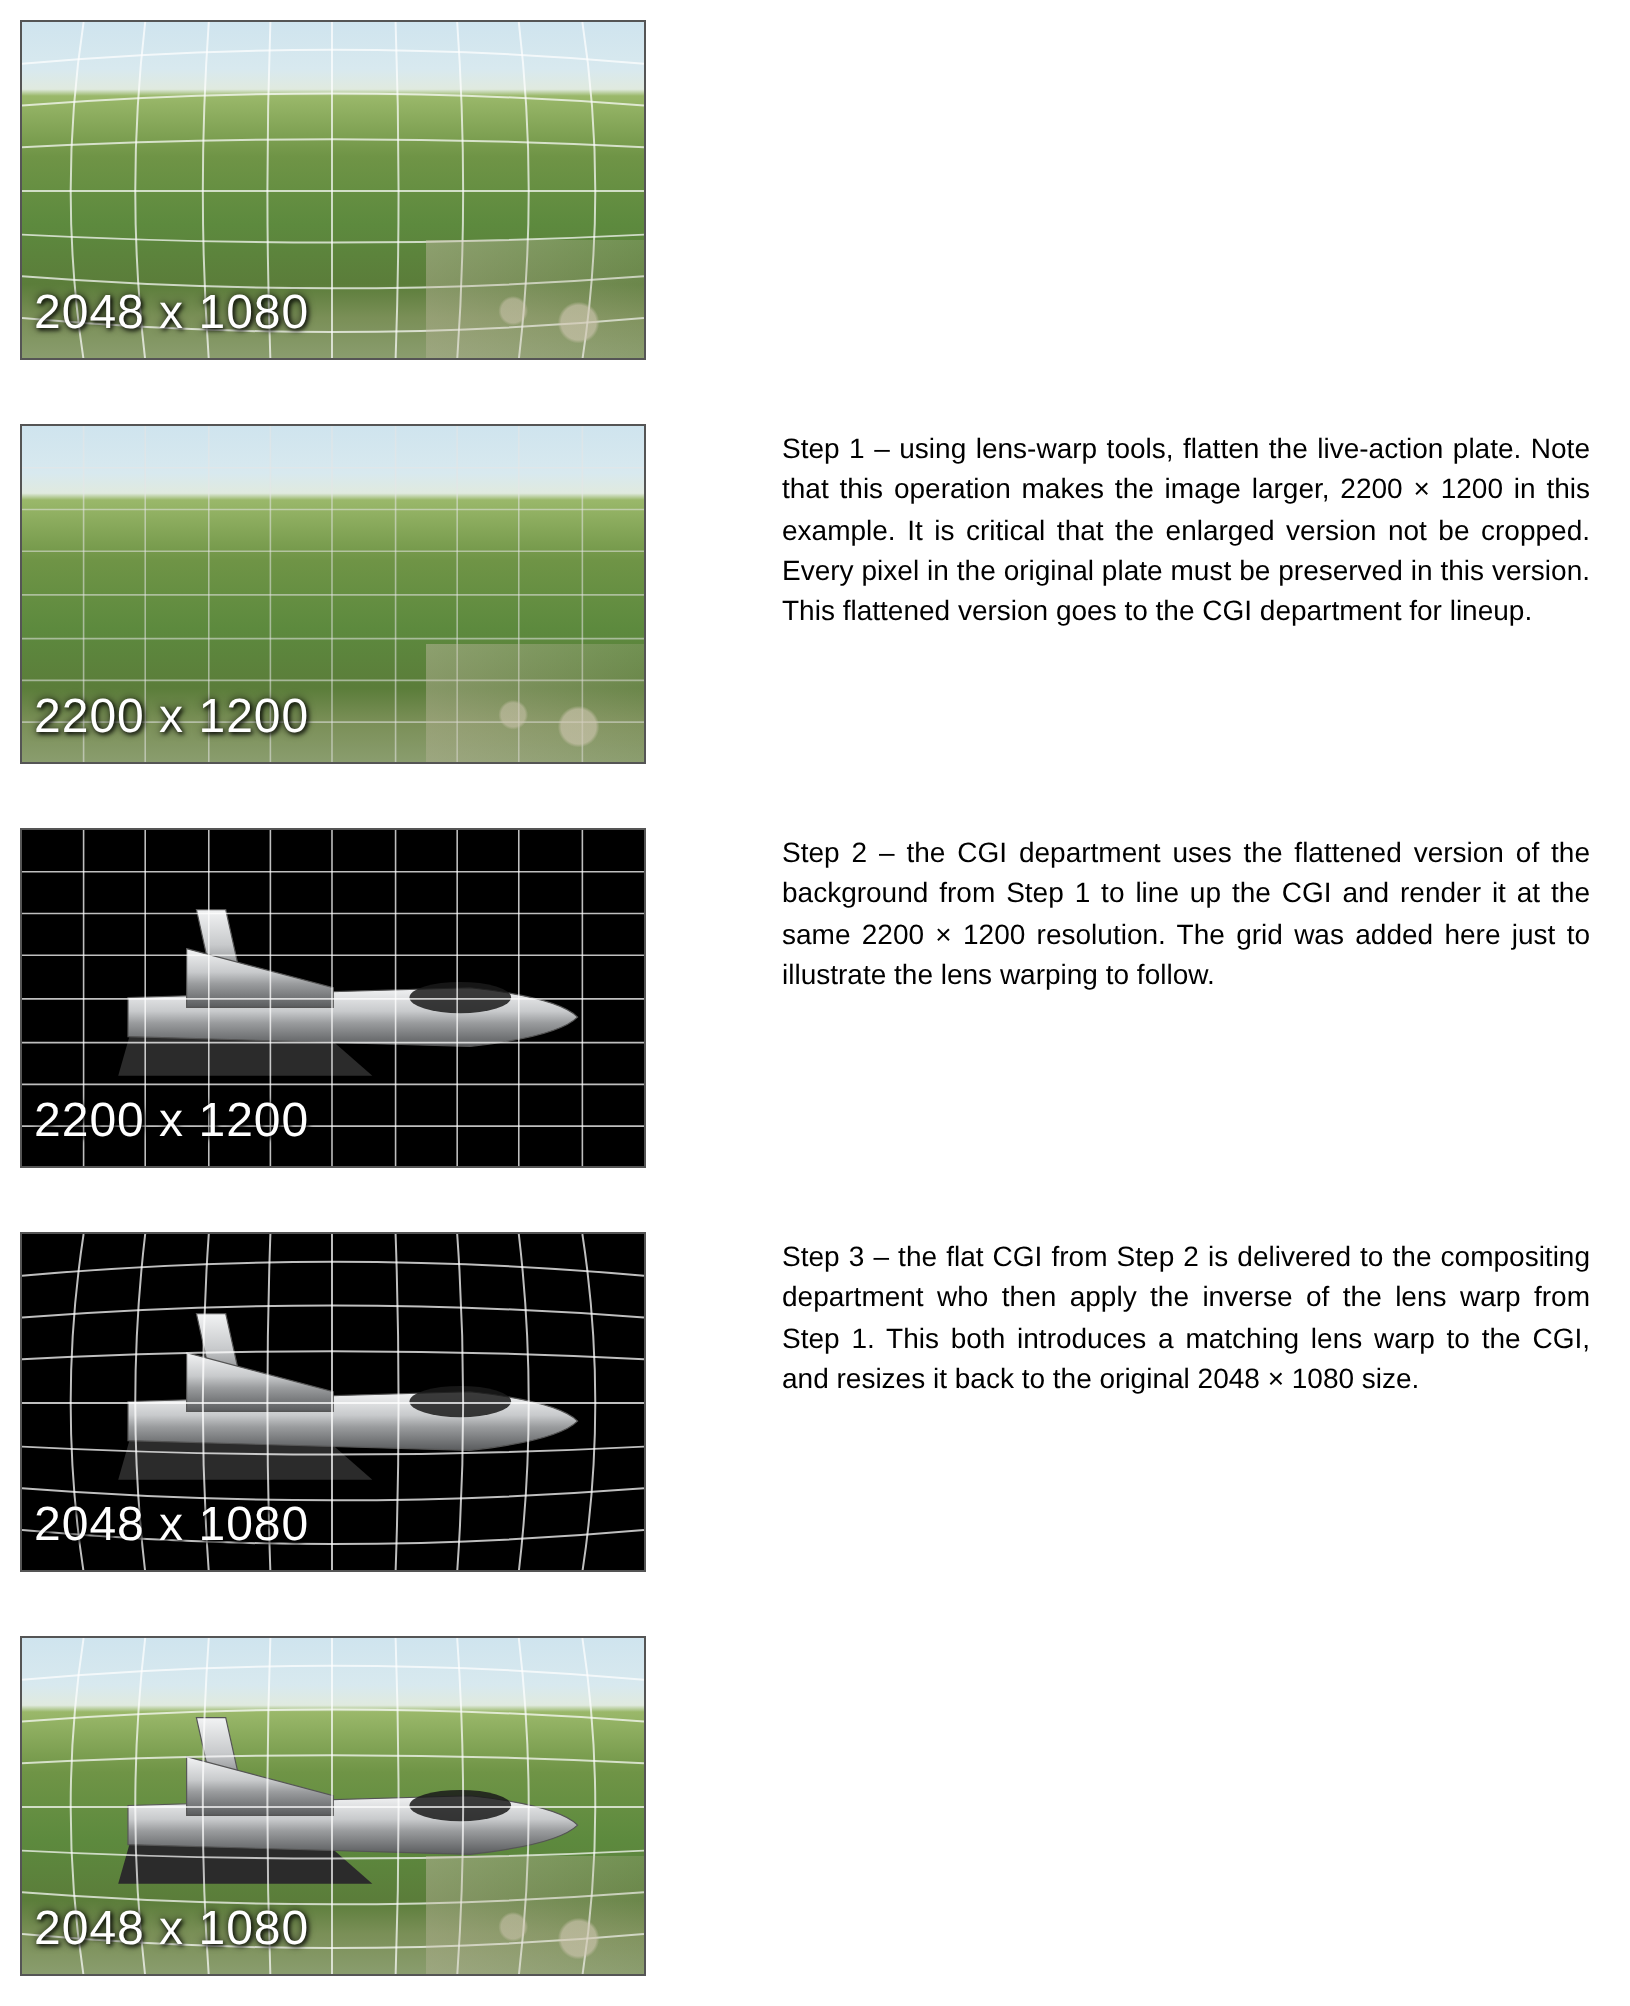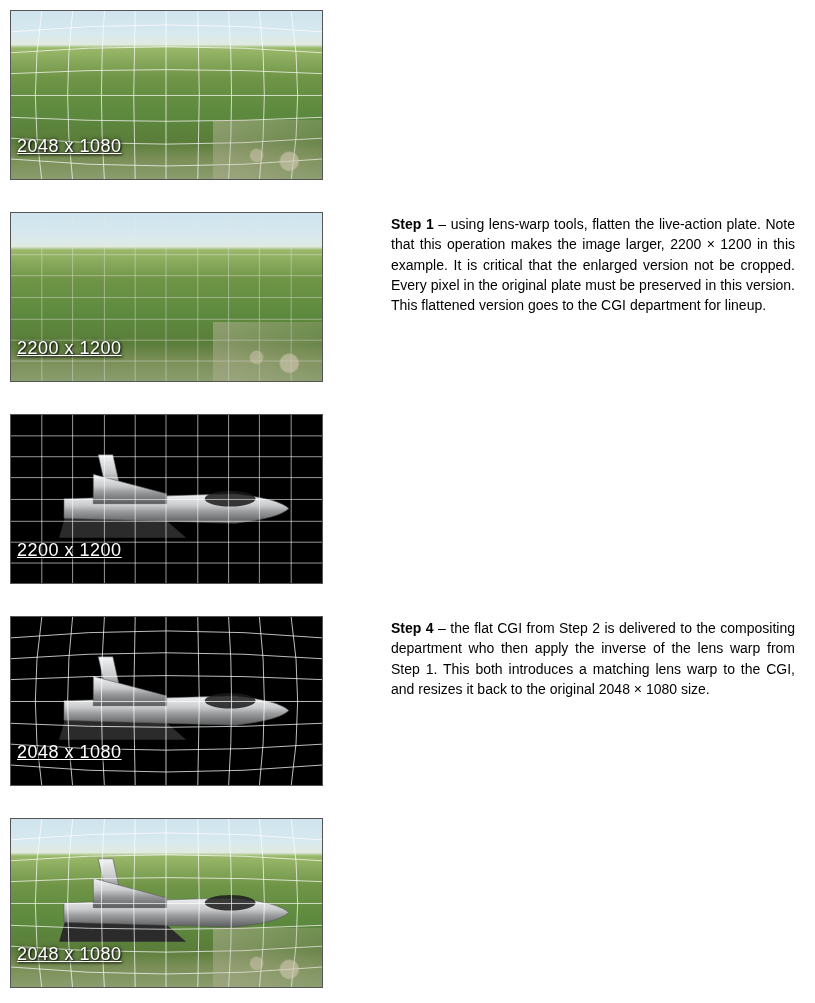--- a/index.html
+++ b/index.html
@@ -24,33 +24,32 @@
     flex: 0 0 313px;
     border: 1px solid #555;
     overflow: hidden;
     margin-right: 68px;
   }
   .desc {
     flex: 1;
     text-align: justify;
     padding-top: 2px;
   }
-  .desc b { font-weight: bold; }
+  .desc b { font-weight: normal; }
   .reslabel {
     position: absolute;
     left: 6px;
-    bottom: 20px;
-    font-size: 18px;
+    bottom: 4px;
+    font-size: 24px;
     color: #fff;
     text-shadow: 0 0 4px rgba(0,0,0,0.8), 1px 1px 2px rgba(0,0,0,0.9);
     font-weight: 400;
     letter-spacing: 0.5px;
     z-index: 10;
     font-family: Arial, Helvetica, sans-serif;
-    text-decoration: underline;
   }
   
   .aerial {
     background:
       linear-gradient(to bottom,
         #cfe4ee 0%, #d8e9ef 14%, #e0eadf 20%,
         #9ab86a 22%, #6f9446 40%, #5d8a3e 60%,
         #5b7d3a 78%, #7a8f57 88%, #8a9d6e 100%);
   }
   .aerial::after{
@@ -174,20 +173,23 @@
       <line x1="94" y1="0" x2="94" y2="170"></line>
         <line x1="125" y1="0" x2="125" y2="170"></line>
       <line x1="156" y1="0" x2="156" y2="170"></line>
         <line x1="188" y1="0" x2="188" y2="170"></line>
       <line x1="219" y1="0" x2="219" y2="170"></line>
         <line x1="250" y1="0" x2="250" y2="170"></line>
       <line x1="282" y1="0" x2="282" y2="170"></line>
     </svg>
     <div class="reslabel">2200 x 1200</div>
   </div>
+  <div class="desc">
+    <b>Step 2</b><span> – the CGI department uses the flattened version of the background from Step 1 to line up the CGI and render it at the same 2200 × 1200 resolution. The grid was added here just to illustrate the lens warping to follow.</span>
+  </div>
 </div>
 
 <div class="row">
   <div class="thumb blackbg">
     <div class="jet">
       <svg viewBox="0 0 260 110">
         <polygon class="dark" points="30,60 110,60 150,95 20,95"></polygon>
         <polygon class="body" points="60,10 75,10 85,55 70,55"></polygon>
         <path class="body" d="M25,55 L200,50 Q245,55 255,65 Q245,75 200,80 L25,75 Z"></path>
         <polygon class="body" points="55,30 130,50 130,60 55,60"></polygon>
@@ -208,21 +210,21 @@
       <path d="M125,0 Q122,85 125,170" fill="none" stroke="rgba(255,255,255,0.75)"></path>
       <path d="M156,0 Q156,85 156,170" fill="none" stroke="rgba(255,255,255,0.75)"></path>
       <path d="M188,0 Q191,85 188,170" fill="none" stroke="rgba(255,255,255,0.75)"></path>
       <path d="M219,0 Q225,85 219,170" fill="none" stroke="rgba(255,255,255,0.75)"></path>
       <path d="M250,0 Q260,85 250,170" fill="none" stroke="rgba(255,255,255,0.75)"></path>
       <path d="M282,0 Q295,85 282,170" fill="none" stroke="rgba(255,255,255,0.75)"></path>
     </svg>
     <div class="reslabel">2048 x 1080</div>
   </div>
   <div class="desc">
-    <b>Step 4</b><span> – the flat CGI from Step 2 is delivered to the compositing department who then apply the inverse of the lens warp from Step 1. This both introduces a matching lens warp to the CGI, and resizes it back to the original 2048 × 1080 size.</span>
+    <b>Step 3</b><span> – the flat CGI from Step 2 is delivered to the compositing department who then apply the inverse of the lens warp from Step 1. This both introduces a matching lens warp to the CGI, and resizes it back to the original 2048 × 1080 size.</span>
   </div>
 </div>
 
 <div class="row" style="margin-bottom:0">
   <div class="thumb aerial">
     <div class="jet">
       <svg viewBox="0 0 260 110">
         <polygon class="dark" points="30,60 110,60 150,95 20,95"></polygon>
         <polygon class="body" points="60,10 75,10 85,55 70,55"></polygon>
         <path class="body" d="M25,55 L200,50 Q245,55 255,65 Q245,75 200,80 L25,75 Z"></path>

